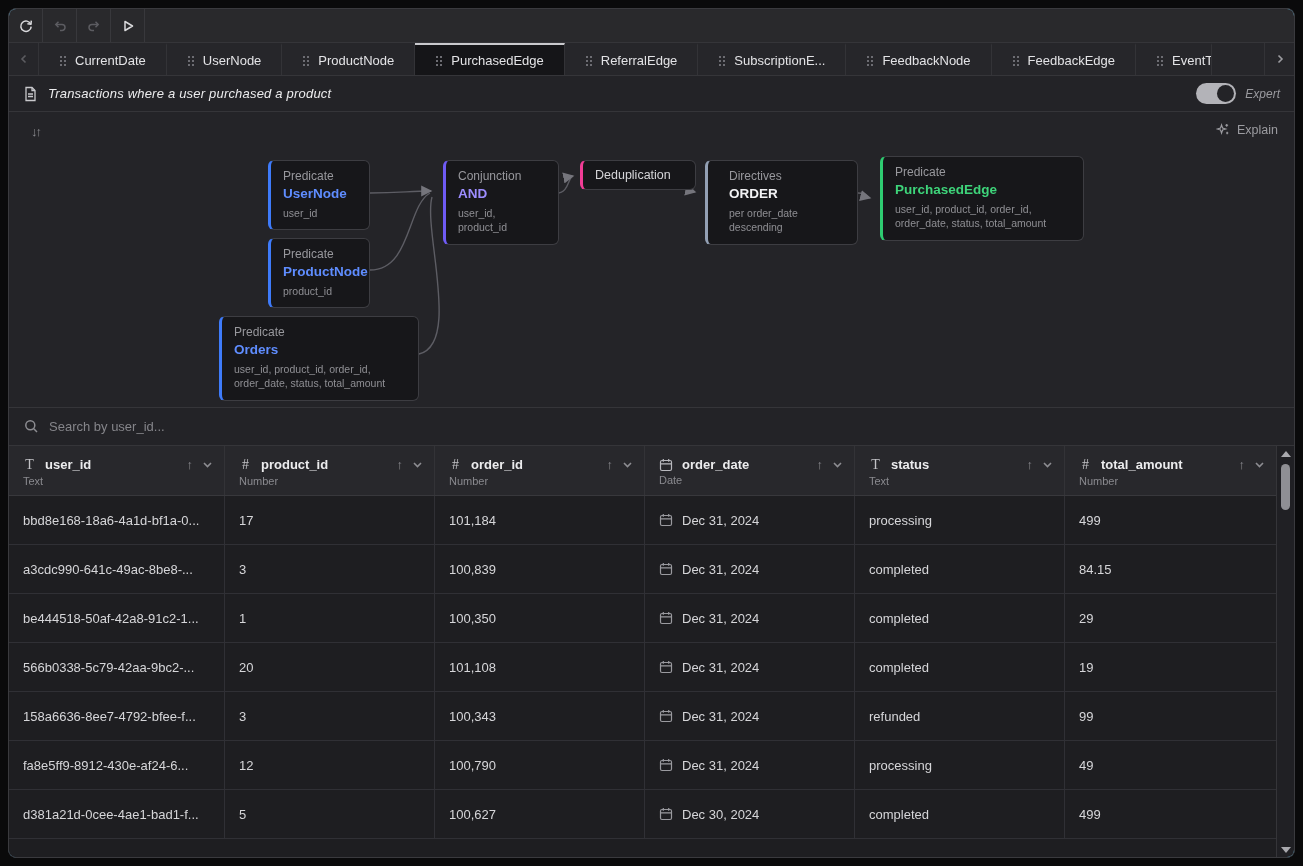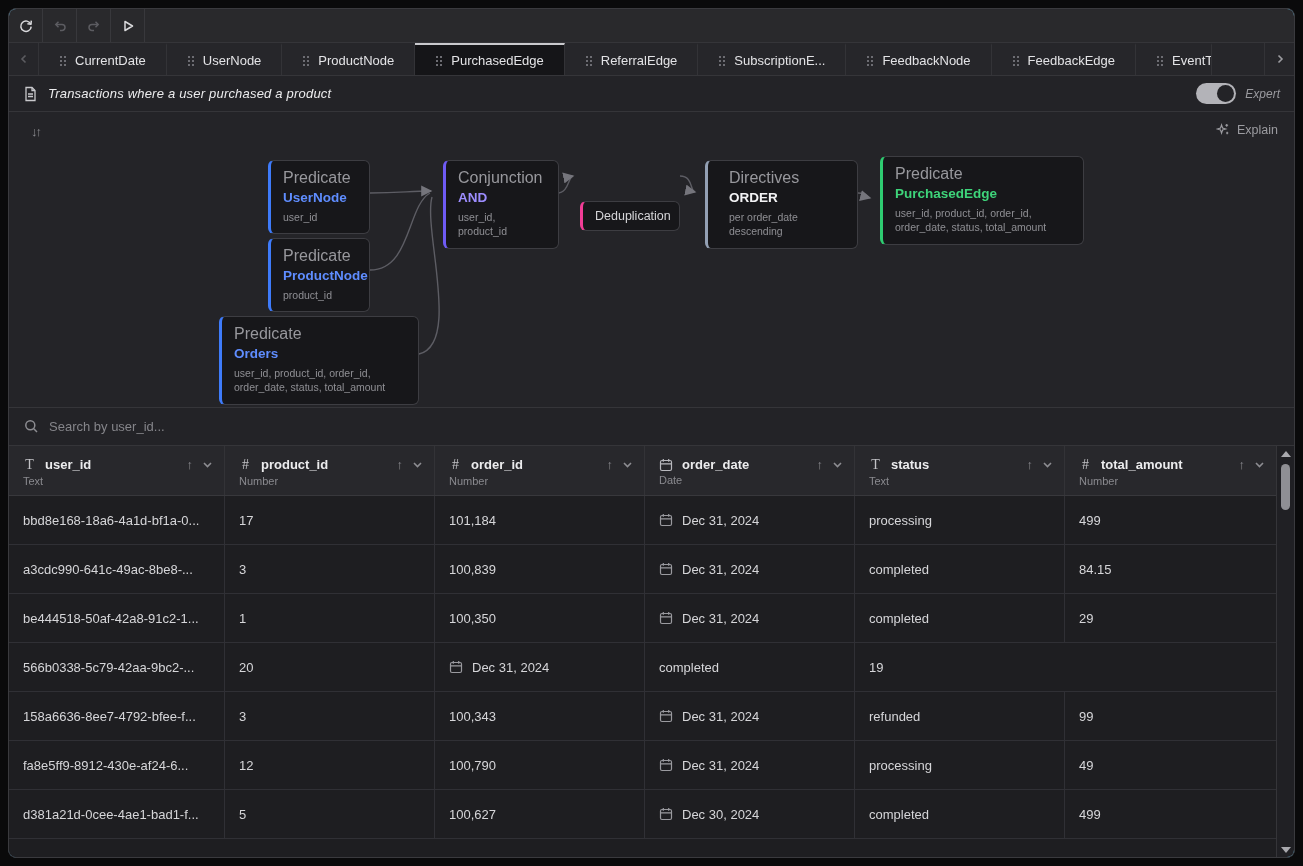--- a/index.html
+++ b/index.html
@@ -34,21 +34,21 @@
   .toggle { width:40px; height:21px; border-radius:11px; background:#b3b3b8; position:relative; flex:none; }
   .toggle .knob { position:absolute; right:2px; top:2px; width:17px; height:17px; border-radius:50%; background:#232327; }
   .expert-label { font-size:12px; color:#9a9a9f;text-align:center; }
   
   .diagram { height:296px; background:#242428; border-bottom:1px solid #353539; position:relative; flex:none; }
   .swap-icon { position:absolute; left:22px; top:12px; color:#8d8d92; font-size:13px; letter-spacing:-2px; cursor:pointer; }
   .explain { position:absolute; right:16px; top:10px; display:flex; align-items:center; gap:7px; color:#9c9ca1; font-size:12.5px; cursor:pointer; }
   .explain svg { stroke:#9c9ca1; fill:none; stroke-width:1.2; }
   .edges { position:absolute; left:0; top:0; }
   .node { position:absolute; background:#17171a; border:1px solid #3d3d42; border-left:3px solid #888; border-radius:6px; padding:8px 12px 9px; cursor:pointer; }
-  .node-kind { font-size:16px; color:#98989d; margin-bottom:2px; }
+  .node-kind { font-size:12px; color:#98989d; margin-bottom:2px; }
   .node-kind:empty { display:none; }
   .node-title { font-size:13.5px; font-weight:bold; color:#e8e8ea; line-height:1.3; }
   .node.plain .node-title { font-weight:normal; font-size:12.5px; }
   .node-fields { font-size:10.5px; color:#8f8f94; margin-top:3px; line-height:1.4; }
   .node-fields:empty { display:none; }
   
   .searchbar { height:38px; background:#232327; border-bottom:1px solid #353539; display:flex; align-items:center; padding:0 15px; gap:10px; flex:none; }
   .searchbar svg { stroke:#8d8d92; fill:none; stroke-width:1.5; flex:none; }
   .searchbar input { background:transparent; border:none; outline:none; color:#e6e6e8; font-size:13px; width:400px; font-family:inherit; }
   .searchbar input::placeholder { color:#85858a; }
@@ -213,21 +213,21 @@
     <div class="node" style="left: 210px; top: 204px; width: 200px; border-left-color: rgb(62, 123, 250);">
       <div class="node-kind">Predicate</div>
       <div class="node-title" style="color: rgb(95, 141, 255);">Orders</div>
       <div class="node-fields">user_id, product_id, order_id, order_date, status, total_amount</div>
     </div>
     <div class="node" style="left: 434px; top: 48px; width: 116px; border-left-color: rgb(111, 91, 245);">
       <div class="node-kind">Conjunction</div>
       <div class="node-title" style="color: rgb(157, 141, 255);">AND</div>
       <div class="node-fields">user_id, product_id</div>
     </div>
-    <div class="node plain" style="left: 571px; top: 48px; width: 100px; padding: 6px 12px; border-left-color: rgb(242, 61, 150); margin-top: 41px;">
+    <div class="node plain" style="left: 571px; top: 48px; width: 116px; padding: 6px 12px; border-left-color: rgb(242, 61, 150);">
 
       <div class="node-title" style="color: rgb(214, 214, 217);">Deduplication</div>
 
     </div>
     <div class="node" style="left: 696px; top: 48px; width: 153px; border-left-color: rgb(147, 160, 180); padding-left: 21px;">
       <div class="node-kind">Directives</div>
       <div class="node-title" style="color: rgb(242, 242, 244);">ORDER</div>
       <div class="node-fields">per order_date descending</div>
     </div>
     <div class="node" style="left: 871px; top: 44px; width: 204px; border-left-color: rgb(46, 204, 113);">
@@ -374,20 +374,21 @@
               </svg>
               <span>Dec 31, 2024</span>
             </div>
           <div class="td">completed</div>
           <div class="td">29</div>
         </div>
 
         <div class="trow tgrid">
           <div class="td">566b0338-5c79-42aa-9bc2-...</div>
           <div class="td">20</div>
+          <div class="td">101,108</div>
           <div class="td">
               <svg class="cal-icon" width="14" height="14" viewBox="0 0 14 14">
                 <rect x="1.5" y="2.5" width="11" height="10" rx="1.5"></rect>
                 <path d="M4.3 1 V3.8 M9.7 1 V3.8 M1.5 5.8 H12.5"></path>
               </svg>
               <span>Dec 31, 2024</span>
             </div>
           <div class="td">completed</div>
           <div class="td">19</div>
         </div>

